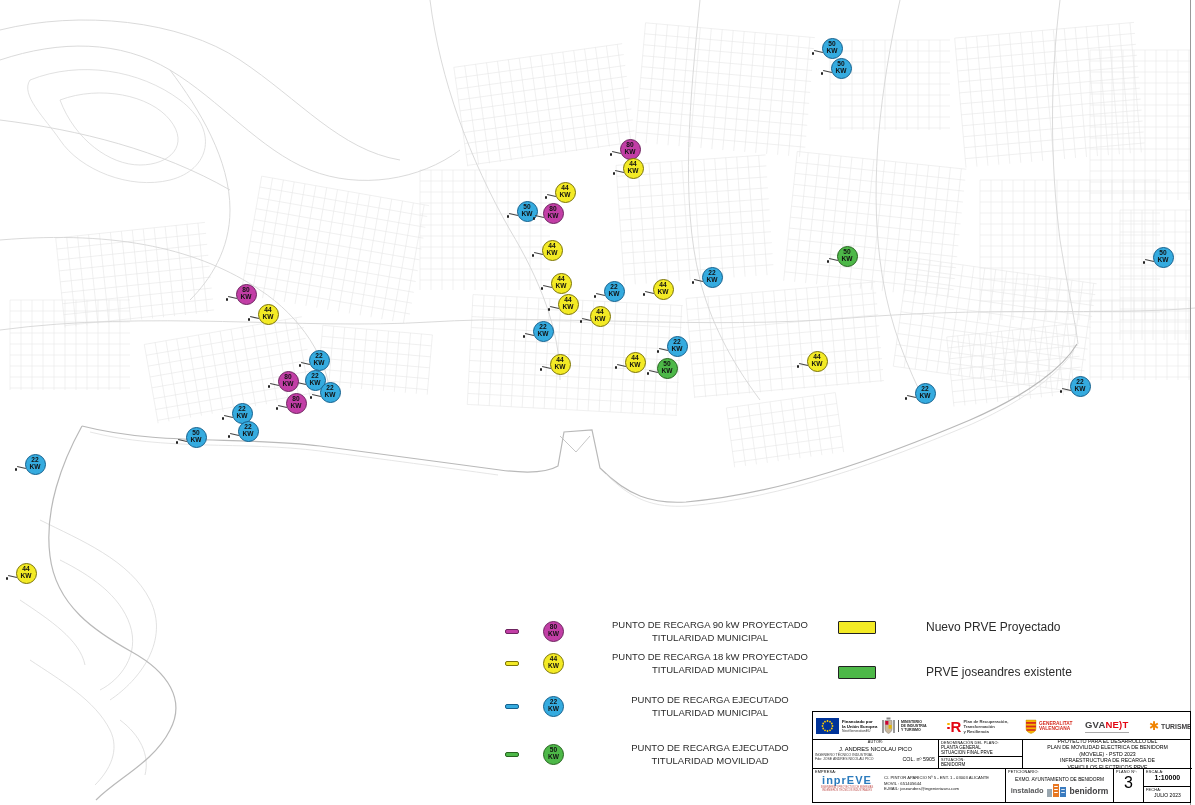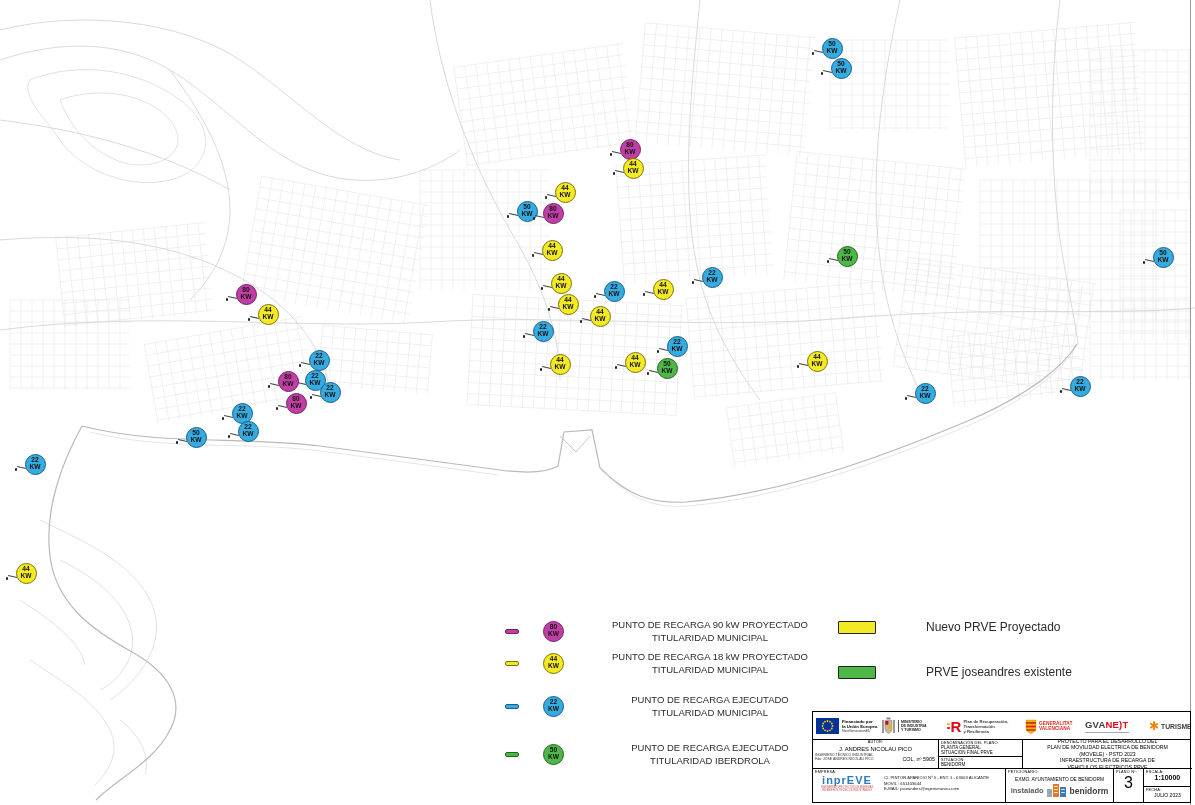--- a/index.html
+++ b/index.html
@@ -827,21 +827,21 @@
       </span>
     </div>
     <div class="lg-row" style="top:737px;">
       <span class="lg-swatch" style="background-color: rgb(77, 184, 72); border-color: rgb(39, 100, 31);"></span>
       <span class="lg-circle" style="background-color: rgb(77, 184, 72); border-color: rgb(39, 100, 31);">
         <span>50</span>
         <span>KW</span>
       </span>
       <span class="lg-text">
         <span>PUNTO DE RECARGA EJECUTADO</span><br>
-        <span>TITULARIDAD IBERDROLA</span>
+        <span>TITULARIDAD MOVILIDAD</span>
       </span>
     </div>
   </div>
 
   <div>
     <div class="area-row" style="left:838px;top:620px;">
       <span class="area-rect" style="background-color: rgb(243, 234, 37);"></span>
       <span class="area-label">Nuevo PRVE Proyectado</span>
     </div>
     <div class="area-row" style="left:838px;top:665px;">

